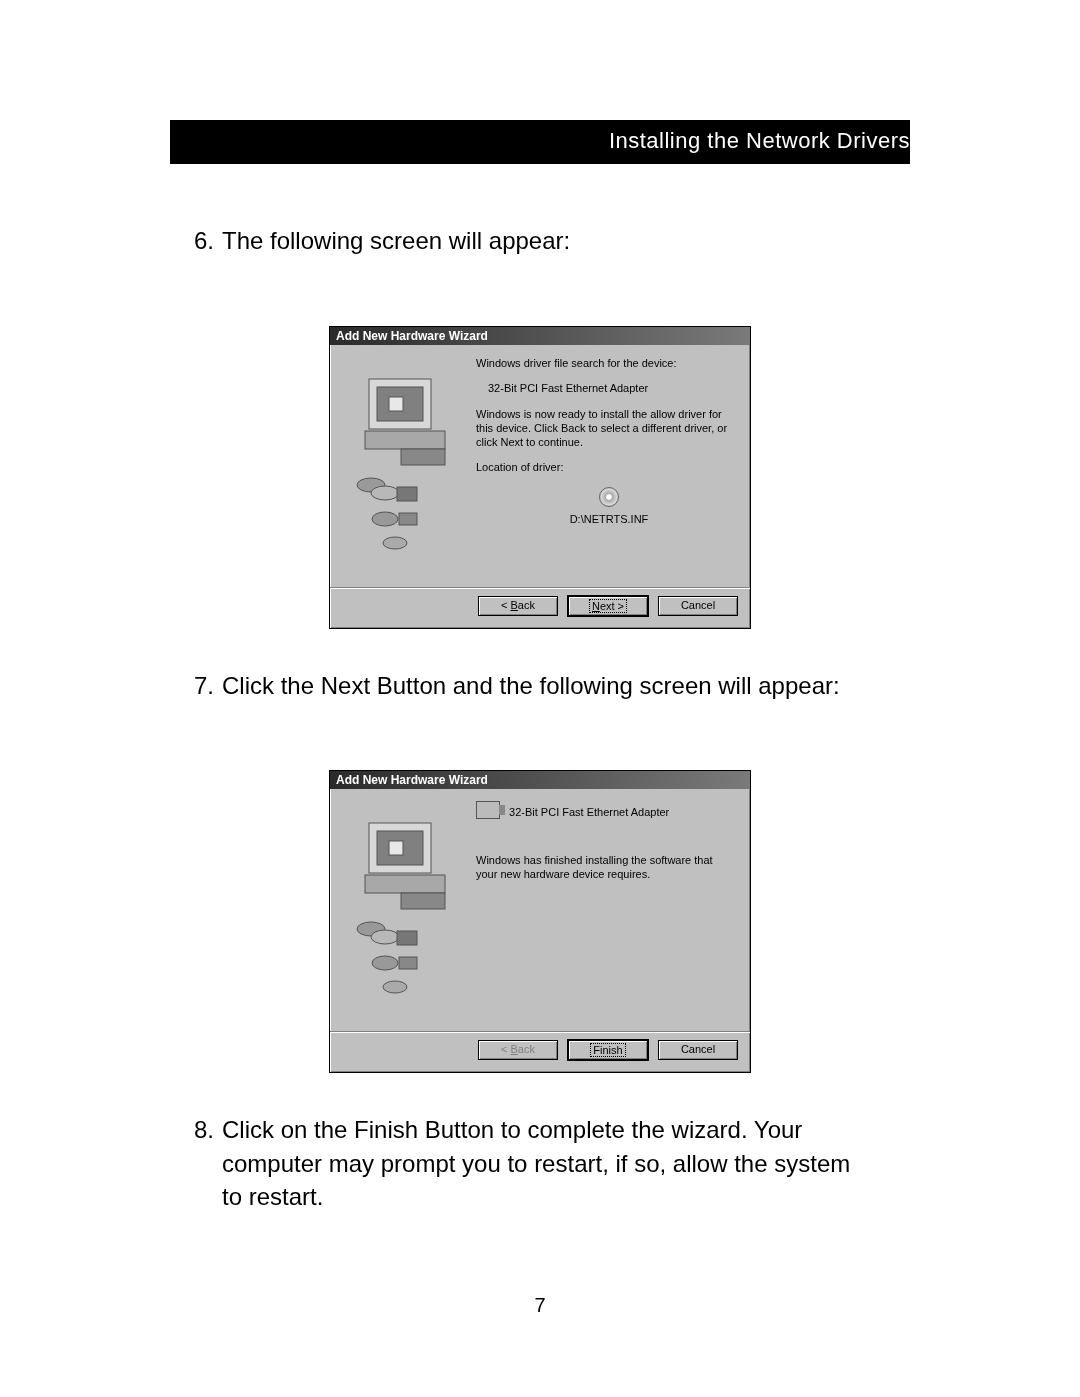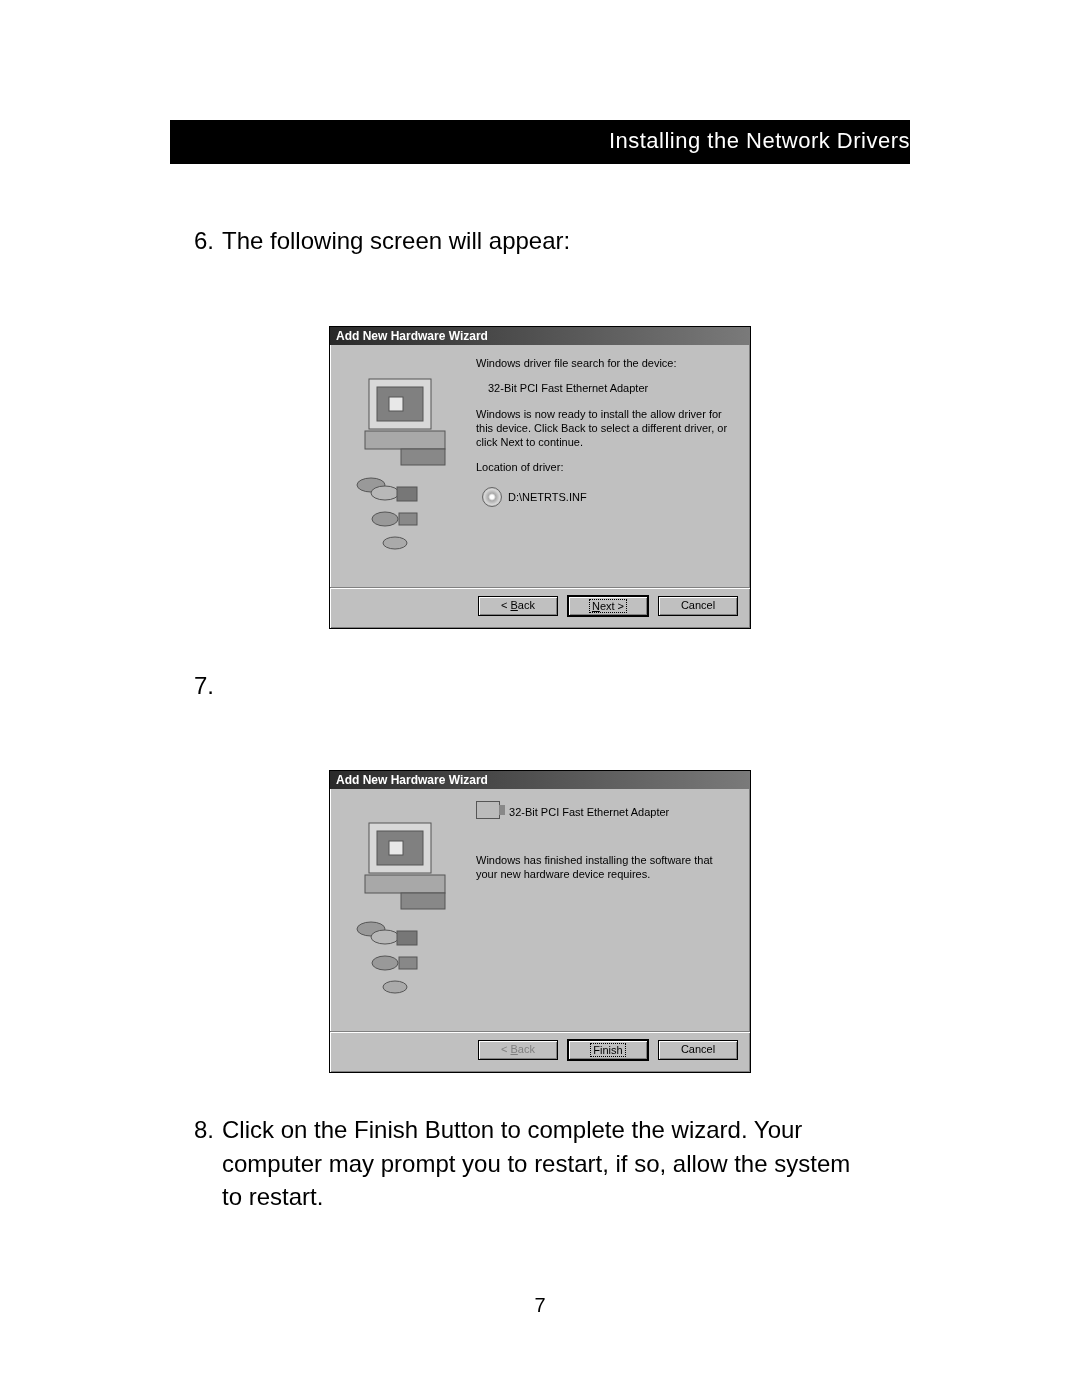--- a/index.html
+++ b/index.html
@@ -85,21 +85,21 @@
     justify-content: center;
     padding-top: 10px;
   }
   .wiz-content {
     flex: 1;
     padding-left: 12px;
     color: #000;
   }
   .wiz-content p { margin: 0 0 12px 0; line-height: 1.25; }
   .indent { padding-left: 12px; }
-  .driver-row { display: flex; align-items: center; gap: 6px; padding-left: 6px; }
+  .driver-row { display: flex; align-items: center; gap: 6px; padding-left: 6px; flex-direction: column; }
   .wiz-buttons {
     display: flex;
     justify-content: flex-end;
     gap: 10px;
     padding: 8px 12px 12px 12px;
     border-top: 1px solid #808080;
     box-shadow: inset 0 1px 0 #fff;
   }
   .btn {
     min-width: 70px;
@@ -195,20 +195,21 @@
         </div>
         <div class="btn">
           <span>Cancel</span>
         </div>
       </div>
     </div>
   </div>
 
   <div class="step">
     <div class="step-num">7.</div>
+    <div class="step-text">Click the Next Button and the following screen will appear:</div>
   </div>
 
   <div class="wiz-holder">
     <div class="wiz">
       <div class="wiz-title">Add New Hardware Wizard</div>
       <div class="wiz-body">
         <div class="wiz-art">
           <svg width="110" height="200" viewBox="0 0 110 200">
             <rect x="20" y="12" width="62" height="50" fill="#d8d8d8" stroke="#555"></rect>
             <rect x="28" y="20" width="46" height="34" fill="#808080" stroke="#555"></rect>

